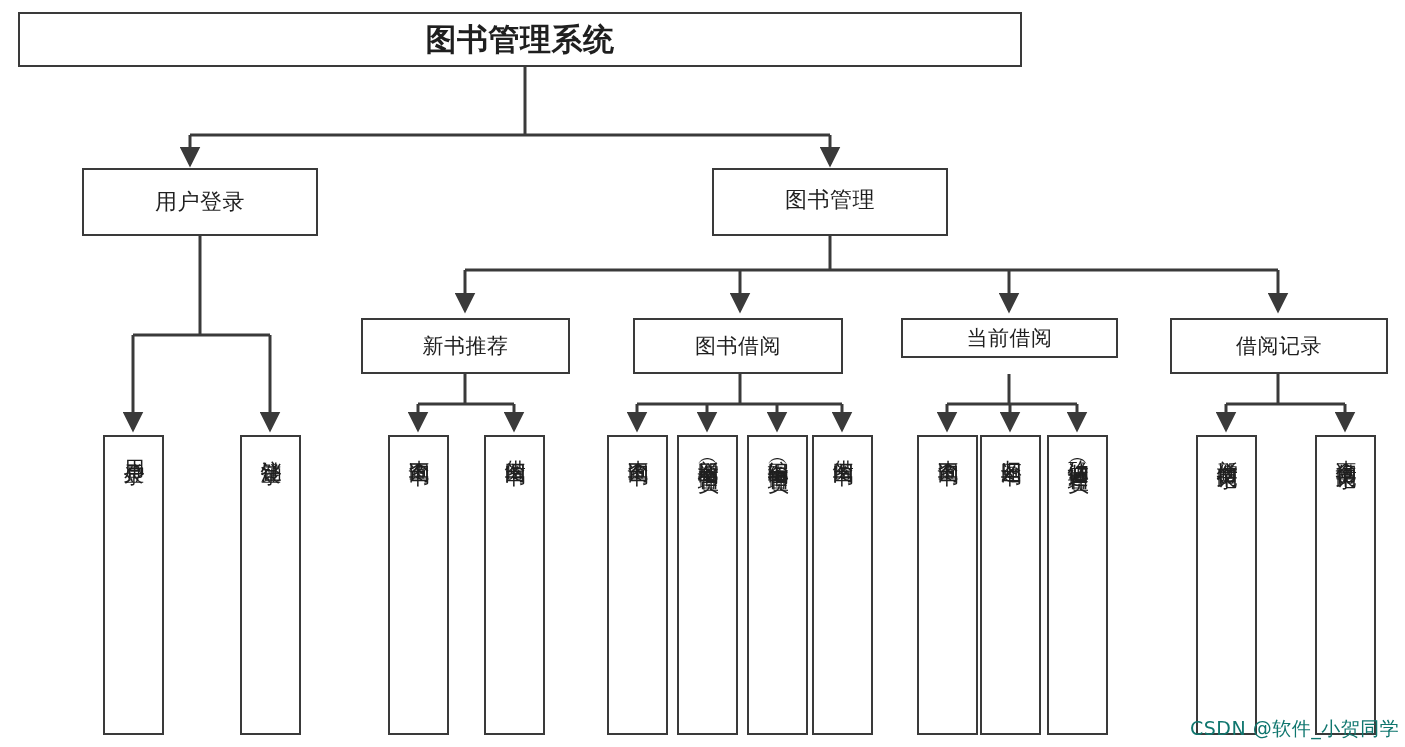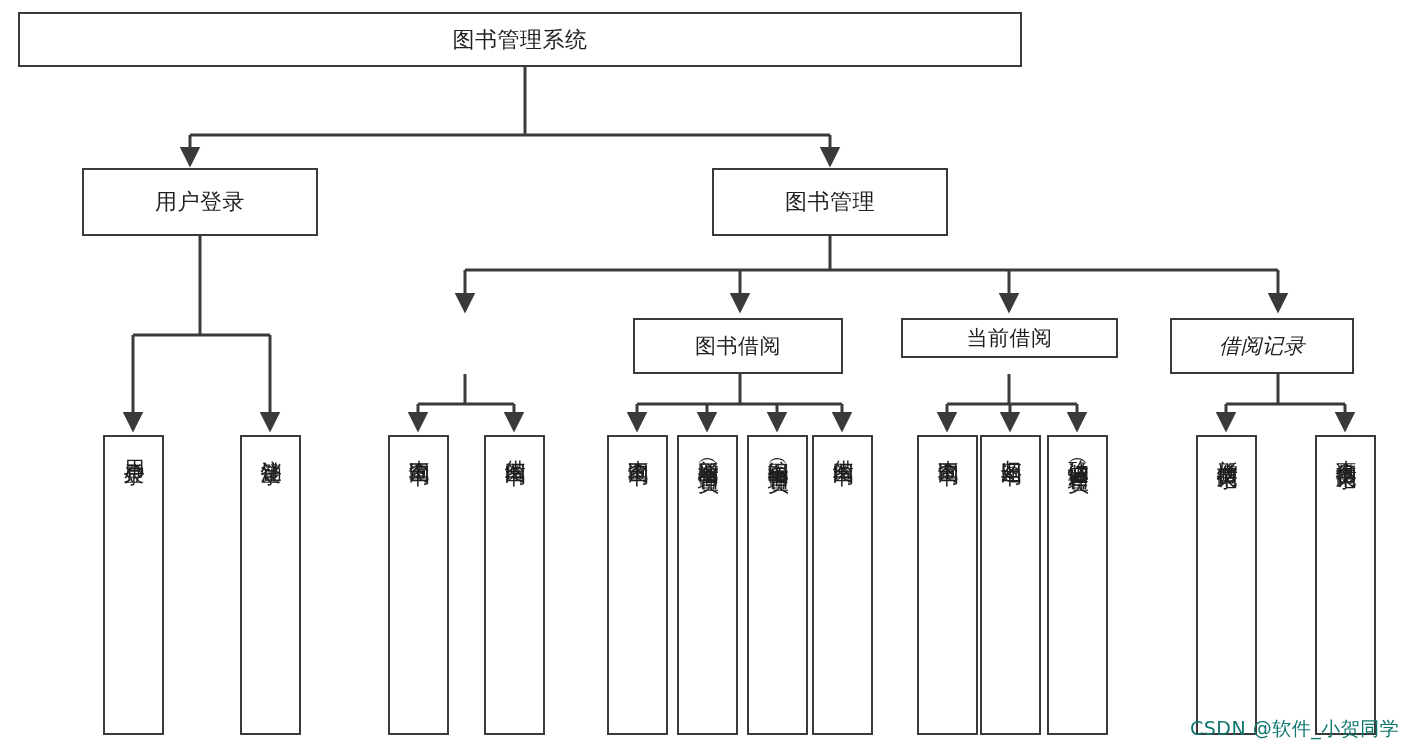--- a/index.html
+++ b/index.html
@@ -38,21 +38,22 @@
     text-align: center;
     color: #1f1f1f;
     z-index: 2;
   }
   .node .label {
     display: block;
     line-height: 1.18;
     letter-spacing: 0.5px;
   }
   .node-root .label {
-    font-size: 22px;
+    font-size: 31px;
+    font-weight: bold;
   }
   .node-l1 .label {
     font-size: 22px;
   }
   .node-l2 .label {
     font-size: 21px;
   }
   .node-leaf {
     align-items: flex-start;
     justify-content: center;
@@ -130,31 +131,34 @@
     </g>
   </svg>
 
   <div class="node node-root" style="left:18px; top:12px; width:1004px; height:55px;">
     <span class="label">图书管理系统</span>
   </div>
 
   <div class="node node-l1" style="left:82px; top:168px; width:236px; height:68px;">
     <span class="label">用户登录</span>
   </div>
-  <div class="node node-l1" style="left:712px; top:168px; width:236px; height:68px;">
+  <div class="node node-l1" style="left:712px; top:168px; width:236px; height:68px;font-family:Liberation Mono, monospace;">
     <span class="label">图书管理</span>
   </div>
 
+  <div class="node node-l2" style="left:361px; top:318px; width:209px; height:56px;">
+    <span class="label">新书推荐</span>
+  </div>
   <div class="node node-l2" style="left:633px; top:318px; width:210px; height:56px;">
     <span class="label">图书借阅</span>
   </div>
   <div class="node node-l2" style="left:901px; top:318px; width:217px; height:40px;">
     <span class="label">当前借阅</span>
   </div>
-  <div class="node node-l2" style="left:1170px; top:318px; width:184px; height:56px;font-style:italic;">
+  <div class="node node-l2" style="left:1170px; top:318px; width:218px; height:56px;">
     <span class="label">借阅记录</span>
   </div>
 
   <div class="node node-leaf" style="left:103px; top:435px; width:61px; height:300px;">
     <span class="label">用户登录</span>
   </div>
   <div class="node node-leaf" style="left:240px; top:435px; width:61px; height:300px;">
     <span class="label">注销登录</span>
   </div>
 

